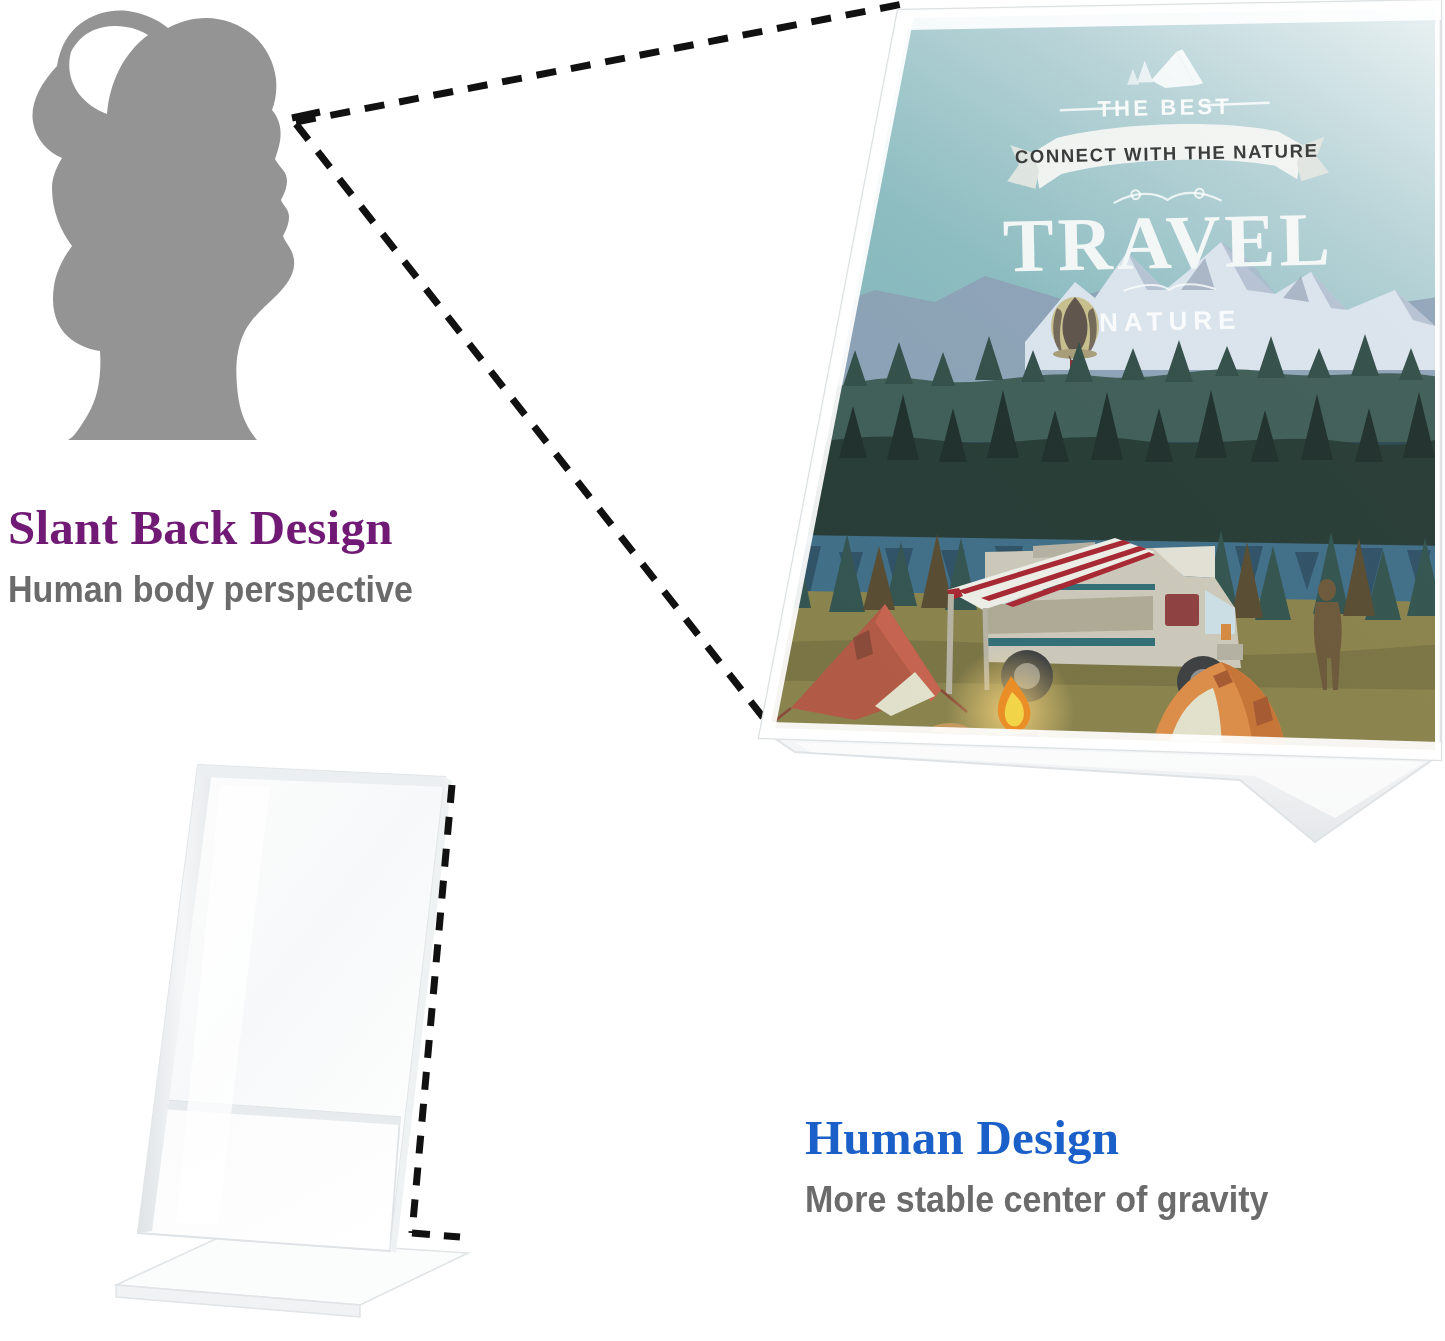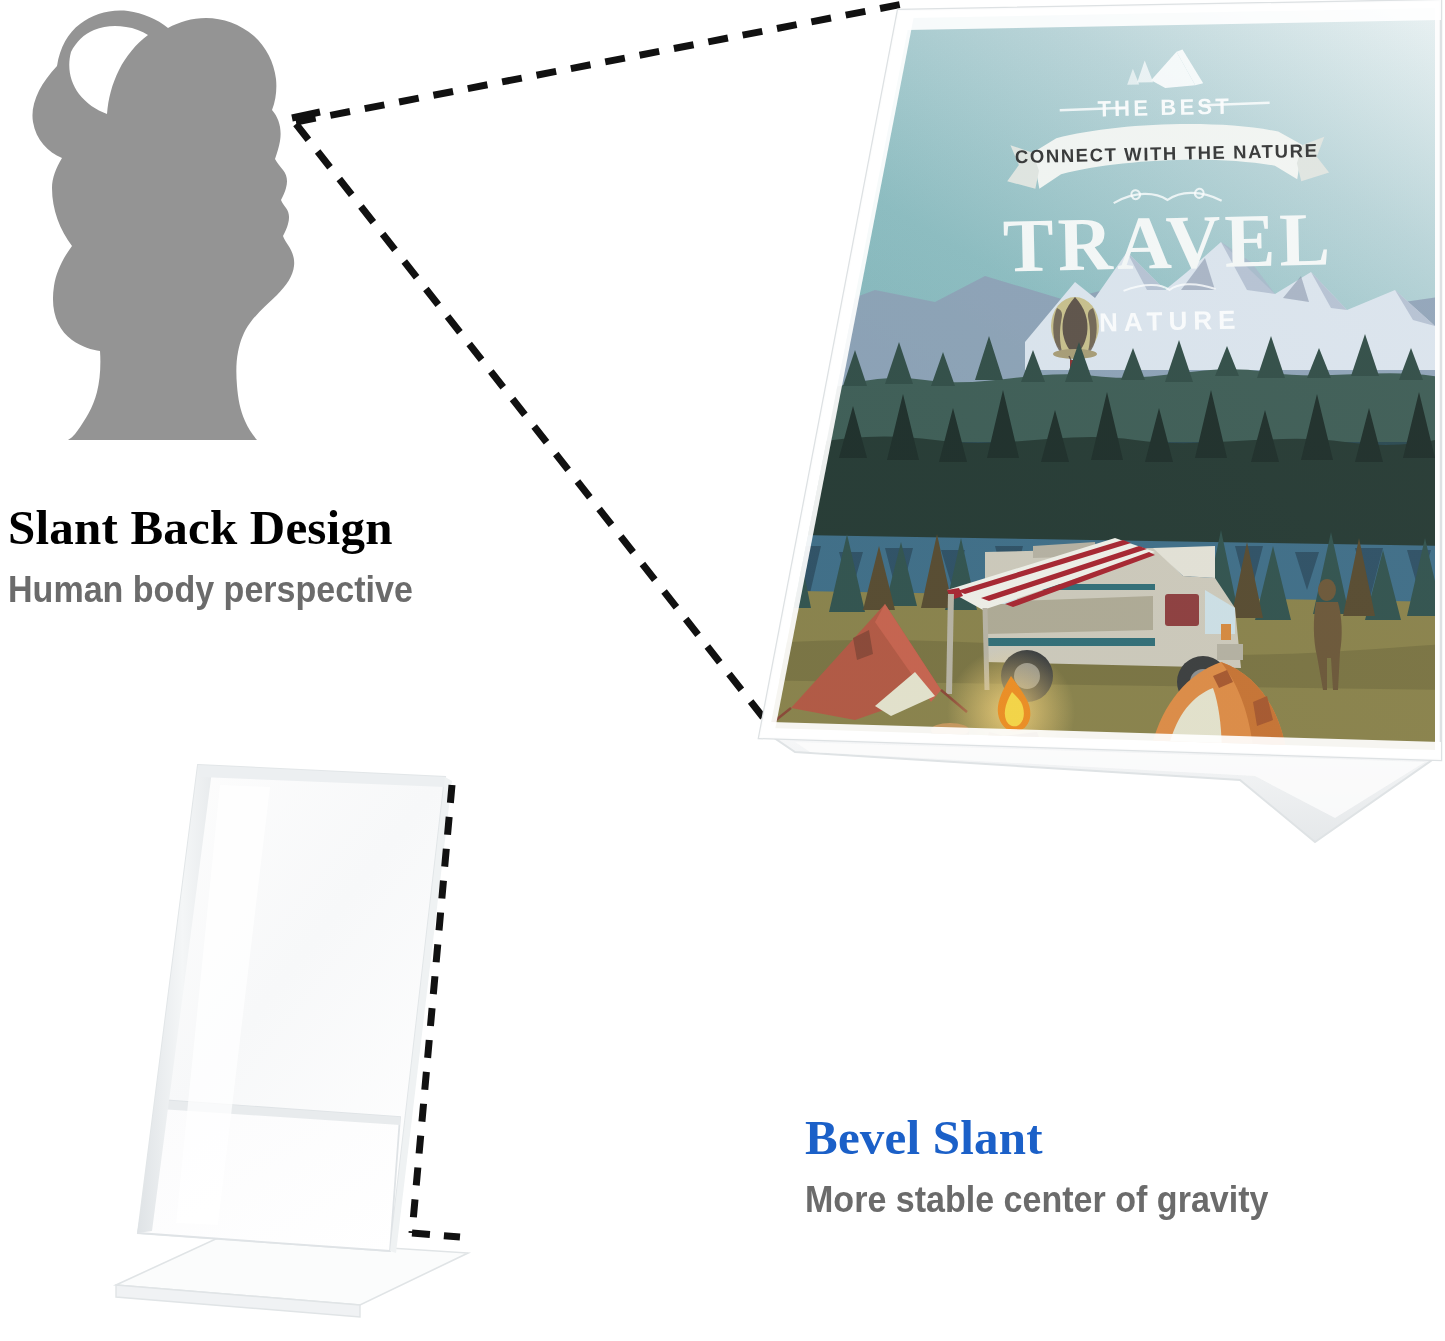--- a/index.html
+++ b/index.html
@@ -346,22 +346,22 @@
       <polygon points="120,40 170,42 118,480 76,478" fill="#ffffff" opacity="0.75"></polygon>
 
       <g>
         <line x1="352" y1="40" x2="312" y2="488" stroke="#111111" stroke-width="7" stroke-dasharray="18 14"></line>
         <line x1="312" y1="488" x2="360" y2="492" stroke="#111111" stroke-width="7" stroke-dasharray="18 14"></line>
       </g>
     </svg>
   </div>
 
   <div class="textblock" id="slant-block">
-    <div class="tb-title" style="color: #000000; font-family: Liberation Serif, serif;">Slant Back Design</div>
+    <div class="tb-title" style="color: #701a75; font-family: Liberation Serif, serif;">Slant Back Design</div>
     <div class="tb-sub" style="color: rgb(107, 107, 107);">Human body perspective</div>
   </div>
 
   <div class="textblock" id="bevel-block">
-    <div class="tb-title" style="color: rgb(27, 96, 200);">Bevel Slant</div>
+    <div class="tb-title" style="color: rgb(27, 96, 200);">Human Design</div>
     <div class="tb-sub" style="color: rgb(107, 107, 107);">More stable center of gravity</div>
   </div>
 
 </div>
 
 </body></html>

